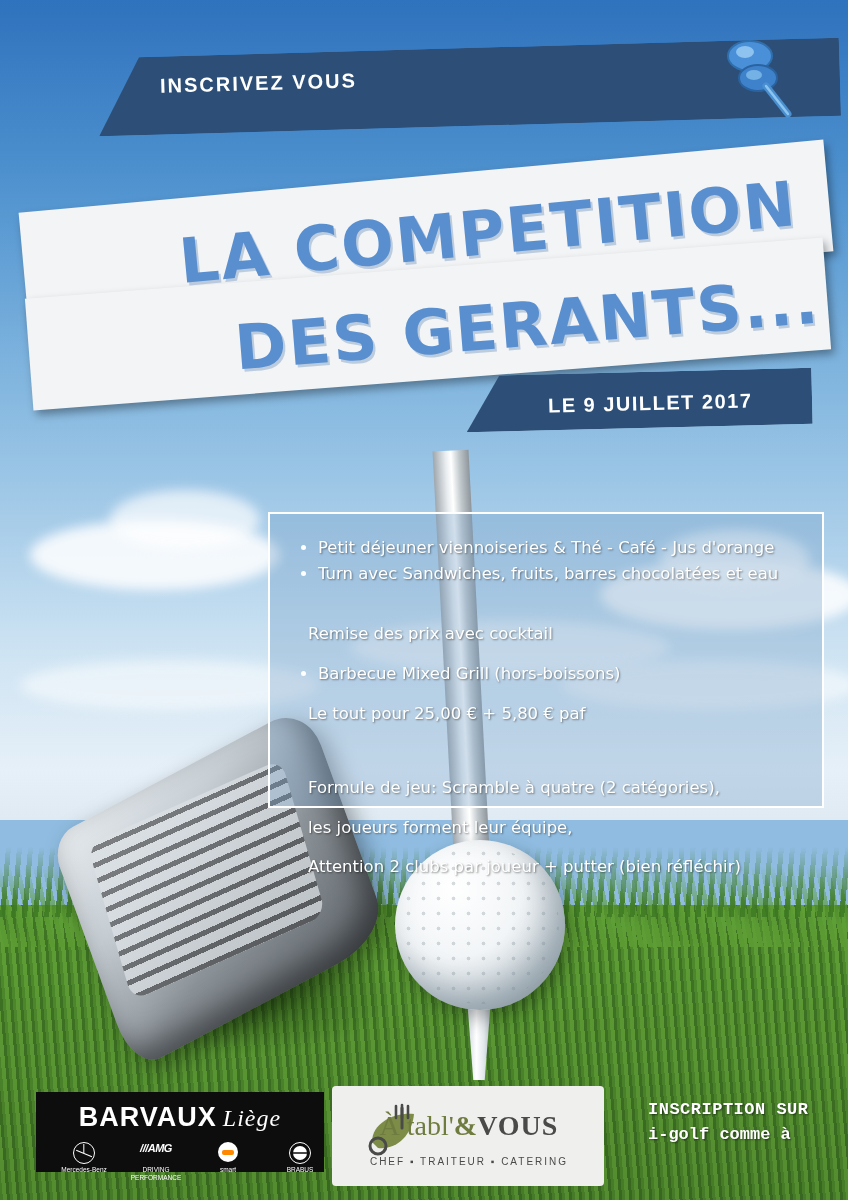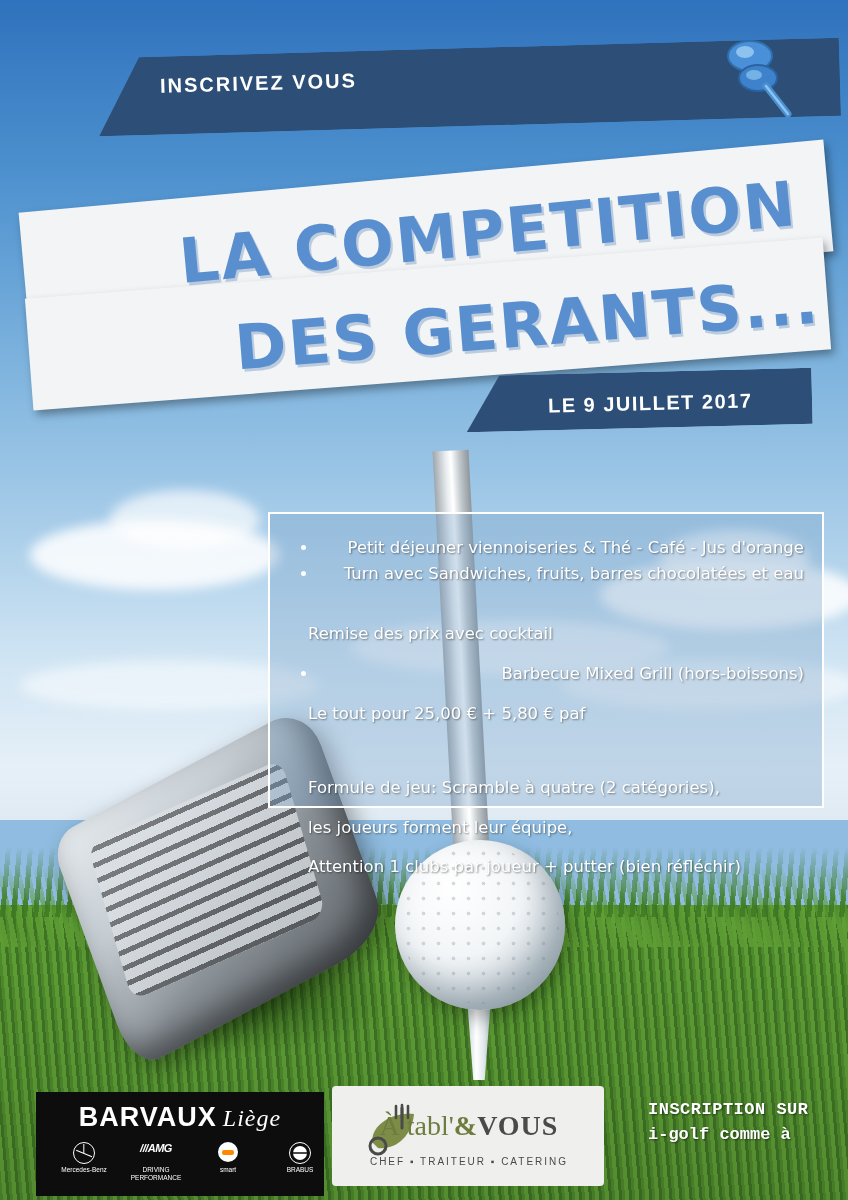--- a/index.html
+++ b/index.html
@@ -214,31 +214,30 @@
     color: #ffffff;
     font-family: "DejaVu Sans", sans-serif;
     font-size: 16.5px;
     line-height: 1.45;
     text-shadow: 1px 1px 2px rgba(0,0,0,.45);
   }
   .info-box ul {
     margin: 0 0 0 4px;
     padding-left: 22px;
     list-style: disc;
-    text-align: right;
   }
   .info-box li { margin-bottom: 2px; }
   .info-gap { height: 18px; }
   .info-line { margin: 16px; }
 
   
   .barvaux {
     position: absolute;
     left: 36px; top: 1092px;
-    width: 288px; height: 104px;
+    width: 288px; height: 80px;
     background: #0d0d0d;
   }
   .barvaux-title {
     position: absolute;
     left: 0; top: 10px;
     width: 288px;
     text-align: center;
     color: #ffffff;
     font-size: 27px;
     font-weight: bold;
@@ -436,21 +435,21 @@
     </ul>
     <div class="info-gap"></div>
     <p class="info-line">Remise des prix avec cocktail</p>
     <ul>
       <li>Barbecue Mixed Grill (hors-boissons)</li>
     </ul>
     <p class="info-line">Le tout pour 25,00 € + 5,80 € paf</p>
     <div class="info-gap"></div>
     <p class="info-line">Formule de jeu: Scramble à quatre (2 catégories),</p>
     <p class="info-line">les joueurs forment leur équipe,</p>
-    <p class="info-line">Attention 1 clubs par joueur + putter (bien réfléchir)</p>
+    <p class="info-line">Attention 2 clubs par joueur + putter (bien réfléchir)</p>
   </div>
 
   <div class="barvaux">
     <div class="barvaux-title">
       <span>BARVAUX</span><span class="liege">Liège</span>
     </div>
     <div class="barvaux-brands">
       <div class="brand">
         <span class="mark"><span class="mb-star"></span></span>
         <span>Mercedes-Benz</span>

